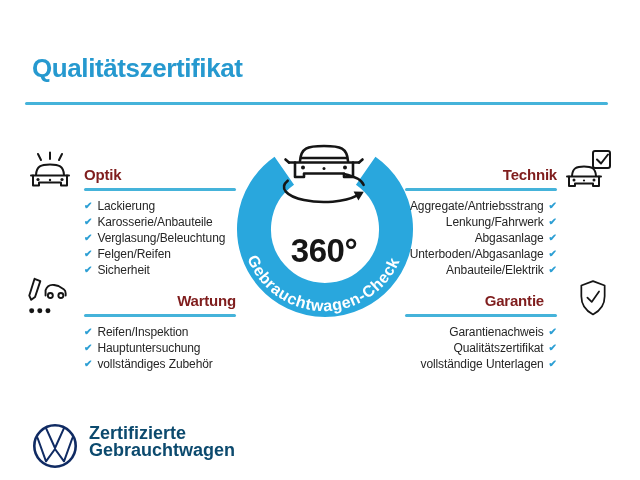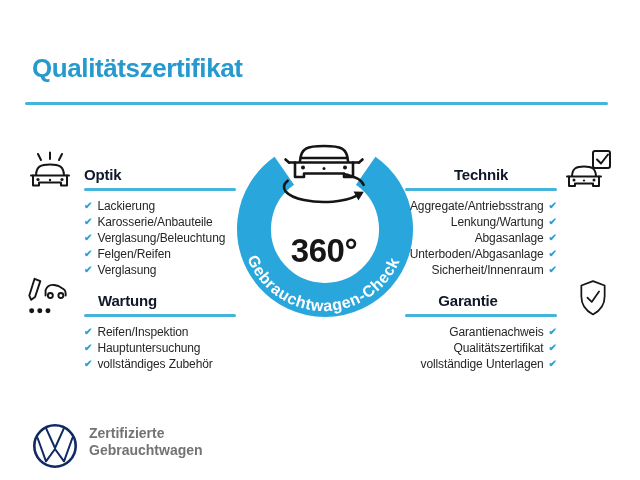--- a/index.html
+++ b/index.html
@@ -1,34 +1,34 @@
 <!DOCTYPE html>
 <html><head>
 <meta charset="utf-8">
 <style>
   html,body{margin:0;padding:0;background:#fff;}
   .canvas{position:relative;width:640px;height:480px;background:#fff;overflow:hidden;
           font-family:"Liberation Sans",sans-serif;margin-top:19px;}
   .title{position:absolute;left:32px;top:34px;font-size:26px;font-weight:bold;
          color:#2699cf;letter-spacing:-0.4px;}
   .rule{position:absolute;height:3px;background:#45b3da;border-radius:2px;}
-  .heading{position:absolute;width:152px;font-size:15px;font-weight:bold;color:#0f172a;letter-spacing:-0.2px;}
-  .heading.r{text-align:center;}
+  .heading{position:absolute;width:152px;font-size:15px;font-weight:bold;color:#7f1d1d;letter-spacing:-0.2px;}
+  .heading.r{text-align:right;}
   .list{position:absolute;width:222px;display:flex;flex-direction:column;}
   .row{display:flex;align-items:center;gap:5px;height:16px;}
   .row.r{justify-content:flex-end;text-align:right;}
   .check{color:#2d9fd4;font-size:10px;font-weight:bold;line-height:1;}
   .lbl{font-size:12px;color:#262626;letter-spacing:-0.1px;}
   .icon{position:absolute;}
   .icon path,.icon rect,.icon circle.o{fill:none;stroke:#151515;stroke-width:2;
         stroke-linecap:round;stroke-linejoin:round;}
   .icon .f{fill:#151515;stroke:none;}
   .vw path,.vw circle{fill:none;stroke:#102b63;}
-  .footer-text{position:absolute;left:89px;top:406px;font-size:14px;font-weight:bold;
-               color:#737373;line-height:17px;}
+  .footer-text{position:absolute;left:89px;top:406px;font-size:18px;font-weight:bold;
+               color:#0c4a6e;line-height:17px;}
   svg.stage{position:absolute;left:0;top:0;}
   .stage .ring{fill:none;stroke:#29a7dd;stroke-width:34;}
   .stage .cart{fill:none;stroke:#151515;stroke-width:2.6;stroke-linecap:round;stroke-linejoin:round;}
   .stage .fdark{fill:#151515;}
   .stage .curved{fill:#ffffff;font-size:16px;font-weight:bold;letter-spacing:0.6px;
                  font-family:"Liberation Sans",sans-serif;}
   .stage .deg{fill:#161616;font-size:33px;font-weight:bold;letter-spacing:-0.5px;
               font-family:"Liberation Sans",sans-serif;}
 </style>
 </head>
@@ -88,21 +88,21 @@
     <div class="row">
         <span class="check">✔</span>
         <span class="lbl">Verglasung/Beleuchtung</span>
       </div>
     <div class="row">
         <span class="check">✔</span>
         <span class="lbl">Felgen/Reifen</span>
       </div>
     <div class="row">
         <span class="check">✔</span>
-        <span class="lbl">Verglasung</span>
+        <span class="lbl">Sicherheit</span>
       </div>
   </div>
 
   <svg class="icon" style="left:564px;top:130px;" width="48" height="44" viewBox="0 0 48 44">
     <rect x="29" y="2" width="17" height="17" rx="2"></rect>
     <path d="M33 10.5 L37 14.5 L44 5.5"></path>
     <path d="M8 27 C8.5 19 12.5 17.5 20 17.5 C27.5 17.5 31.5 19 32 27"></path>
     <path d="M3 27.5 L37 27.5"></path>
     <path d="M5 27.5 L5 37 L11 37 L11 34.5 L29 34.5 L29 37 L35 37 L35 27.5"></path>
     <circle class="f" cx="10" cy="31" r="1.5"></circle>
@@ -110,47 +110,47 @@
     <circle class="f" cx="20" cy="31.5" r="1.1"></circle>
   </svg>
   <div class="heading r" style="left:405px;top:147px;">Technik</div>
   <div class="rule" style="left:405px;top:169px;width:152px;"></div>
   <div class="list" style="left:335px;top:179px;">
     <div class="row r">
         <span class="lbl">Aggregate/Antriebsstrang</span>
         <span class="check">✔</span>
       </div>
     <div class="row r">
-        <span class="lbl">Lenkung/Wartung</span>
+        <span class="lbl">Lenkung/Fahrwerk</span>
         <span class="check">✔</span>
       </div>
     <div class="row r">
         <span class="lbl">Abgasanlage</span>
         <span class="check">✔</span>
       </div>
     <div class="row r">
         <span class="lbl">Unterboden/Abgasanlage</span>
         <span class="check">✔</span>
       </div>
     <div class="row r">
-        <span class="lbl">Sicherheit/Innenraum</span>
+        <span class="lbl">Anbauteile/Elektrik</span>
         <span class="check">✔</span>
       </div>
   </div>
 
   <svg class="icon" style="left:25px;top:257px;" width="44" height="40" viewBox="0 0 46 40">
     <path d="M10 2 L16 4.5 L10.5 21 L6.5 24 L4.5 19.5 Z"></path>
     <path d="M21.5 19.5 L21.5 14 C23 9.5 27 8 30.5 8.5 L35 9.5 L40.5 13 C42 14 42.5 15.5 42.5 17 L42.5 19.5"></path>
     <circle class="o" cx="26.5" cy="19.5" r="2.6"></circle>
     <circle class="o" cx="37.5" cy="19.5" r="2.6"></circle>
     <circle class="f" cx="7" cy="35.5" r="2.6"></circle>
     <circle class="f" cx="15.5" cy="35.5" r="2.6"></circle>
     <circle class="f" cx="24" cy="35.5" r="2.6"></circle>
   </svg>
-  <div class="heading" style="left:98px;top:273px;">Wartung</div>
+  <div class="heading" style="left:84px;top:273px;text-align:right;">Wartung</div>
   <div class="rule" style="left:84px;top:295px;width:152px;"></div>
   <div class="list" style="left:84px;top:305px;">
     <div class="row">
         <span class="check">✔</span>
         <span class="lbl">Reifen/Inspektion</span>
       </div>
     <div class="row">
         <span class="check">✔</span>
         <span class="lbl">Hauptuntersuchung</span>
       </div>

